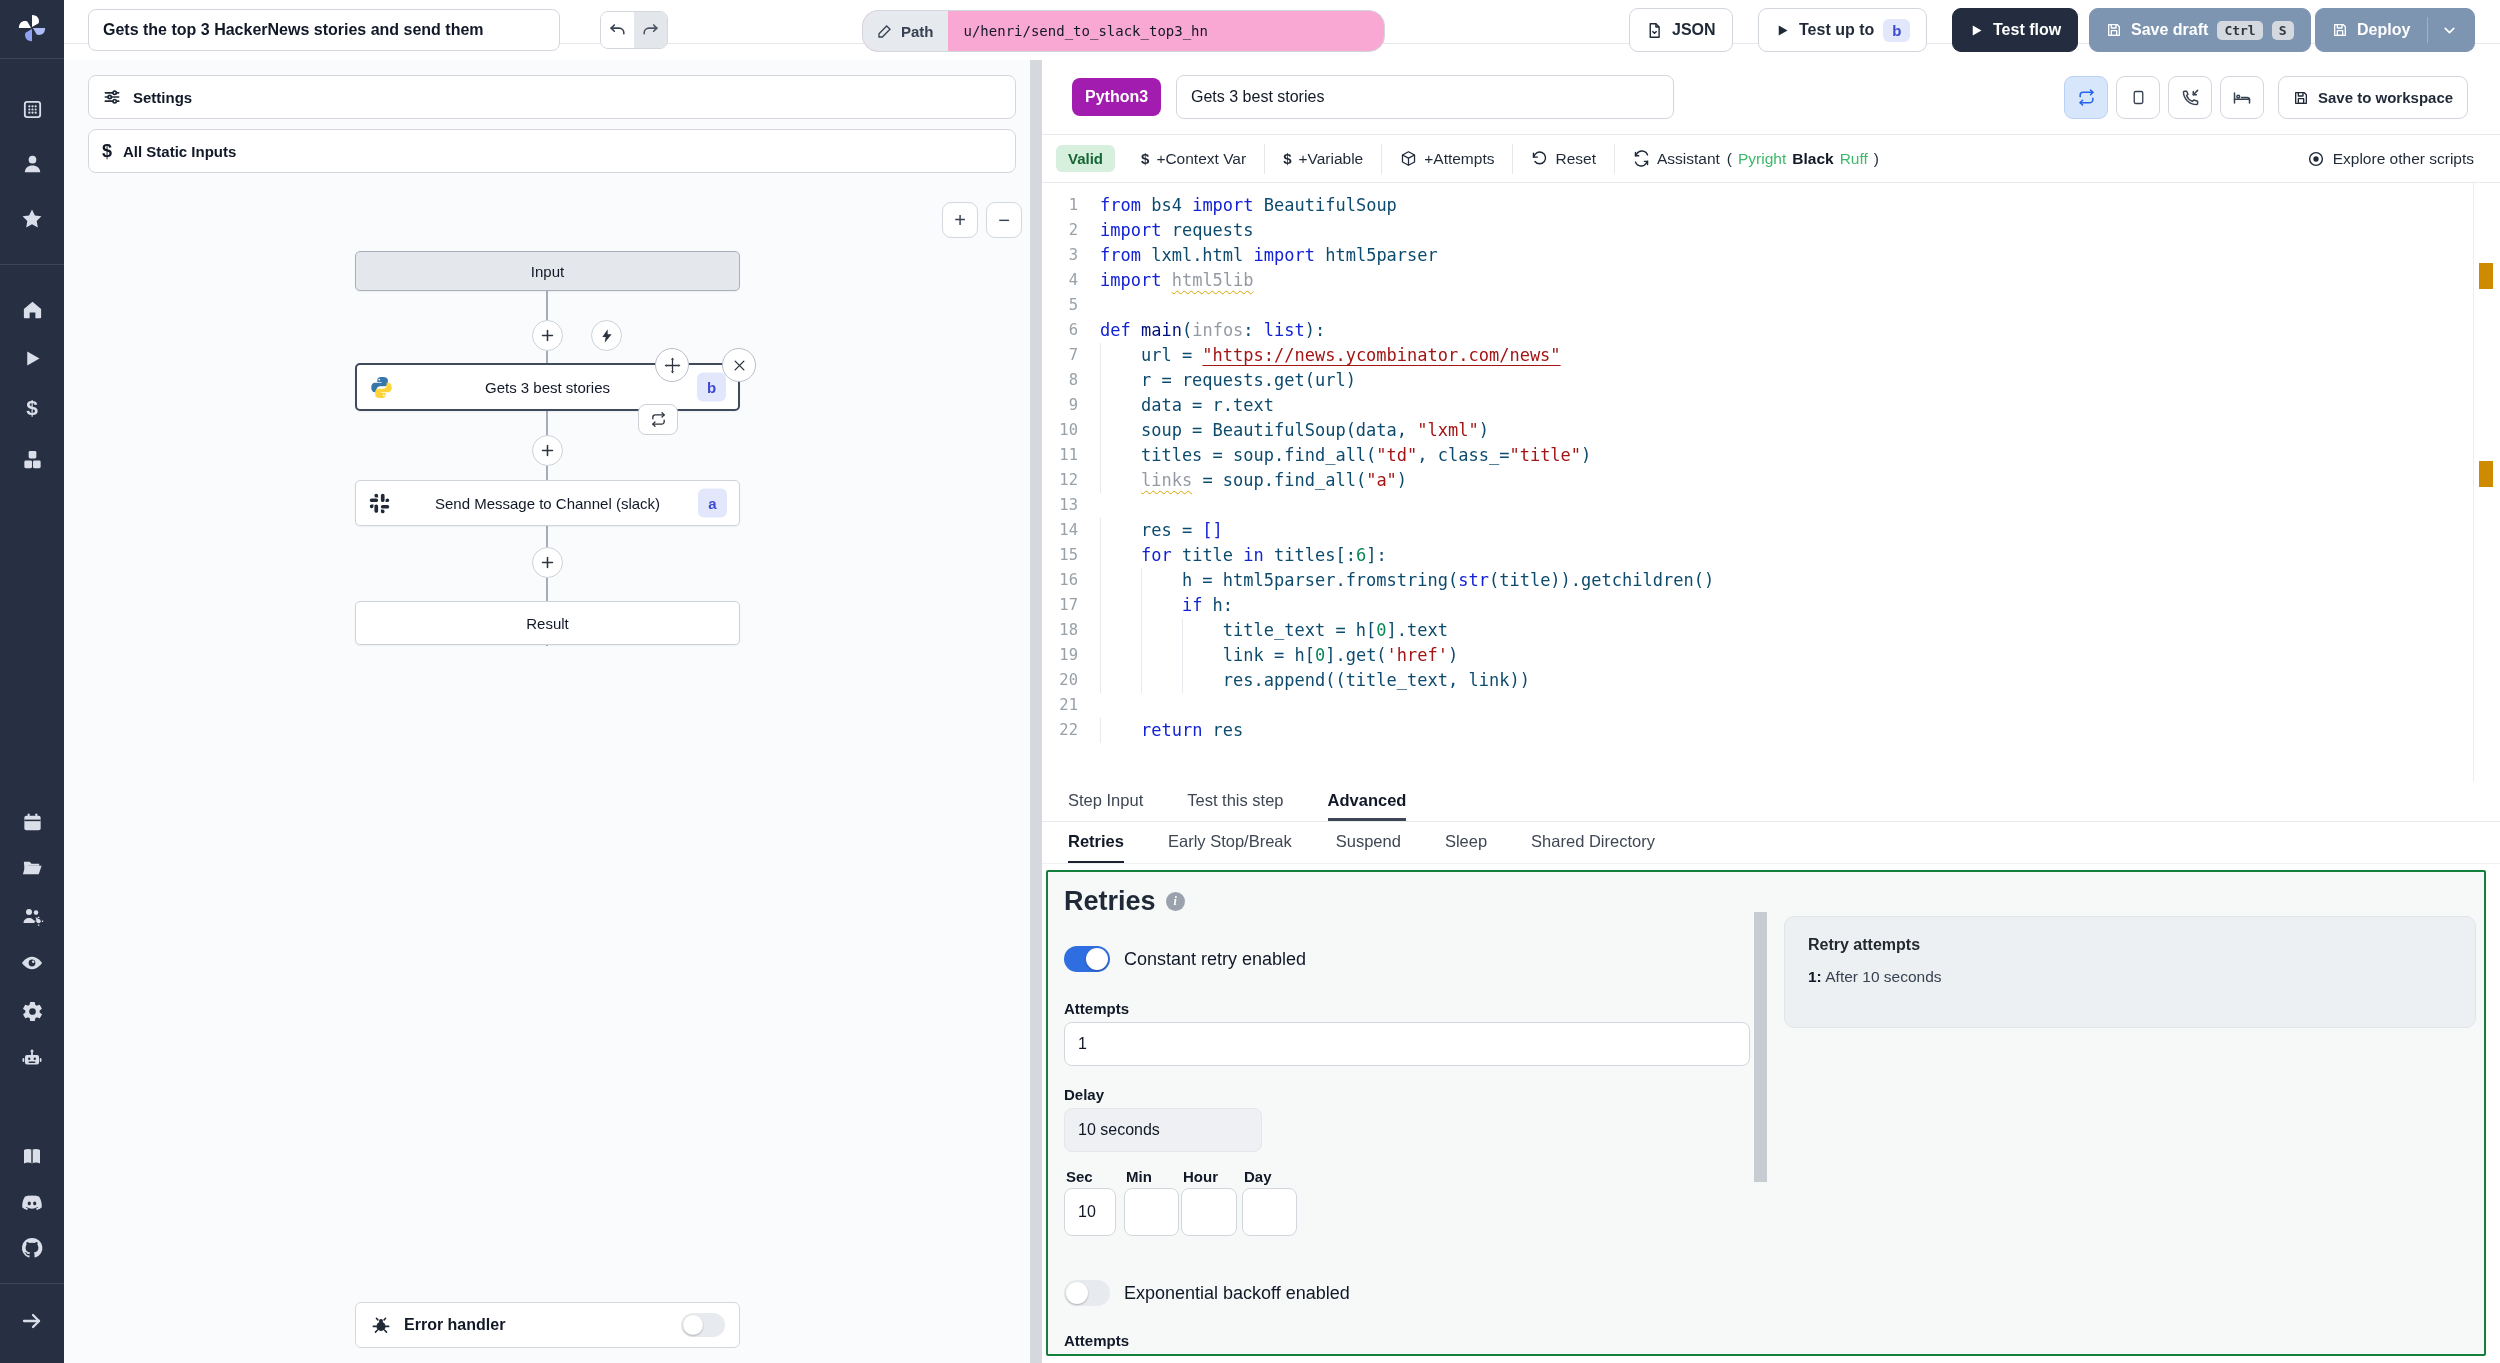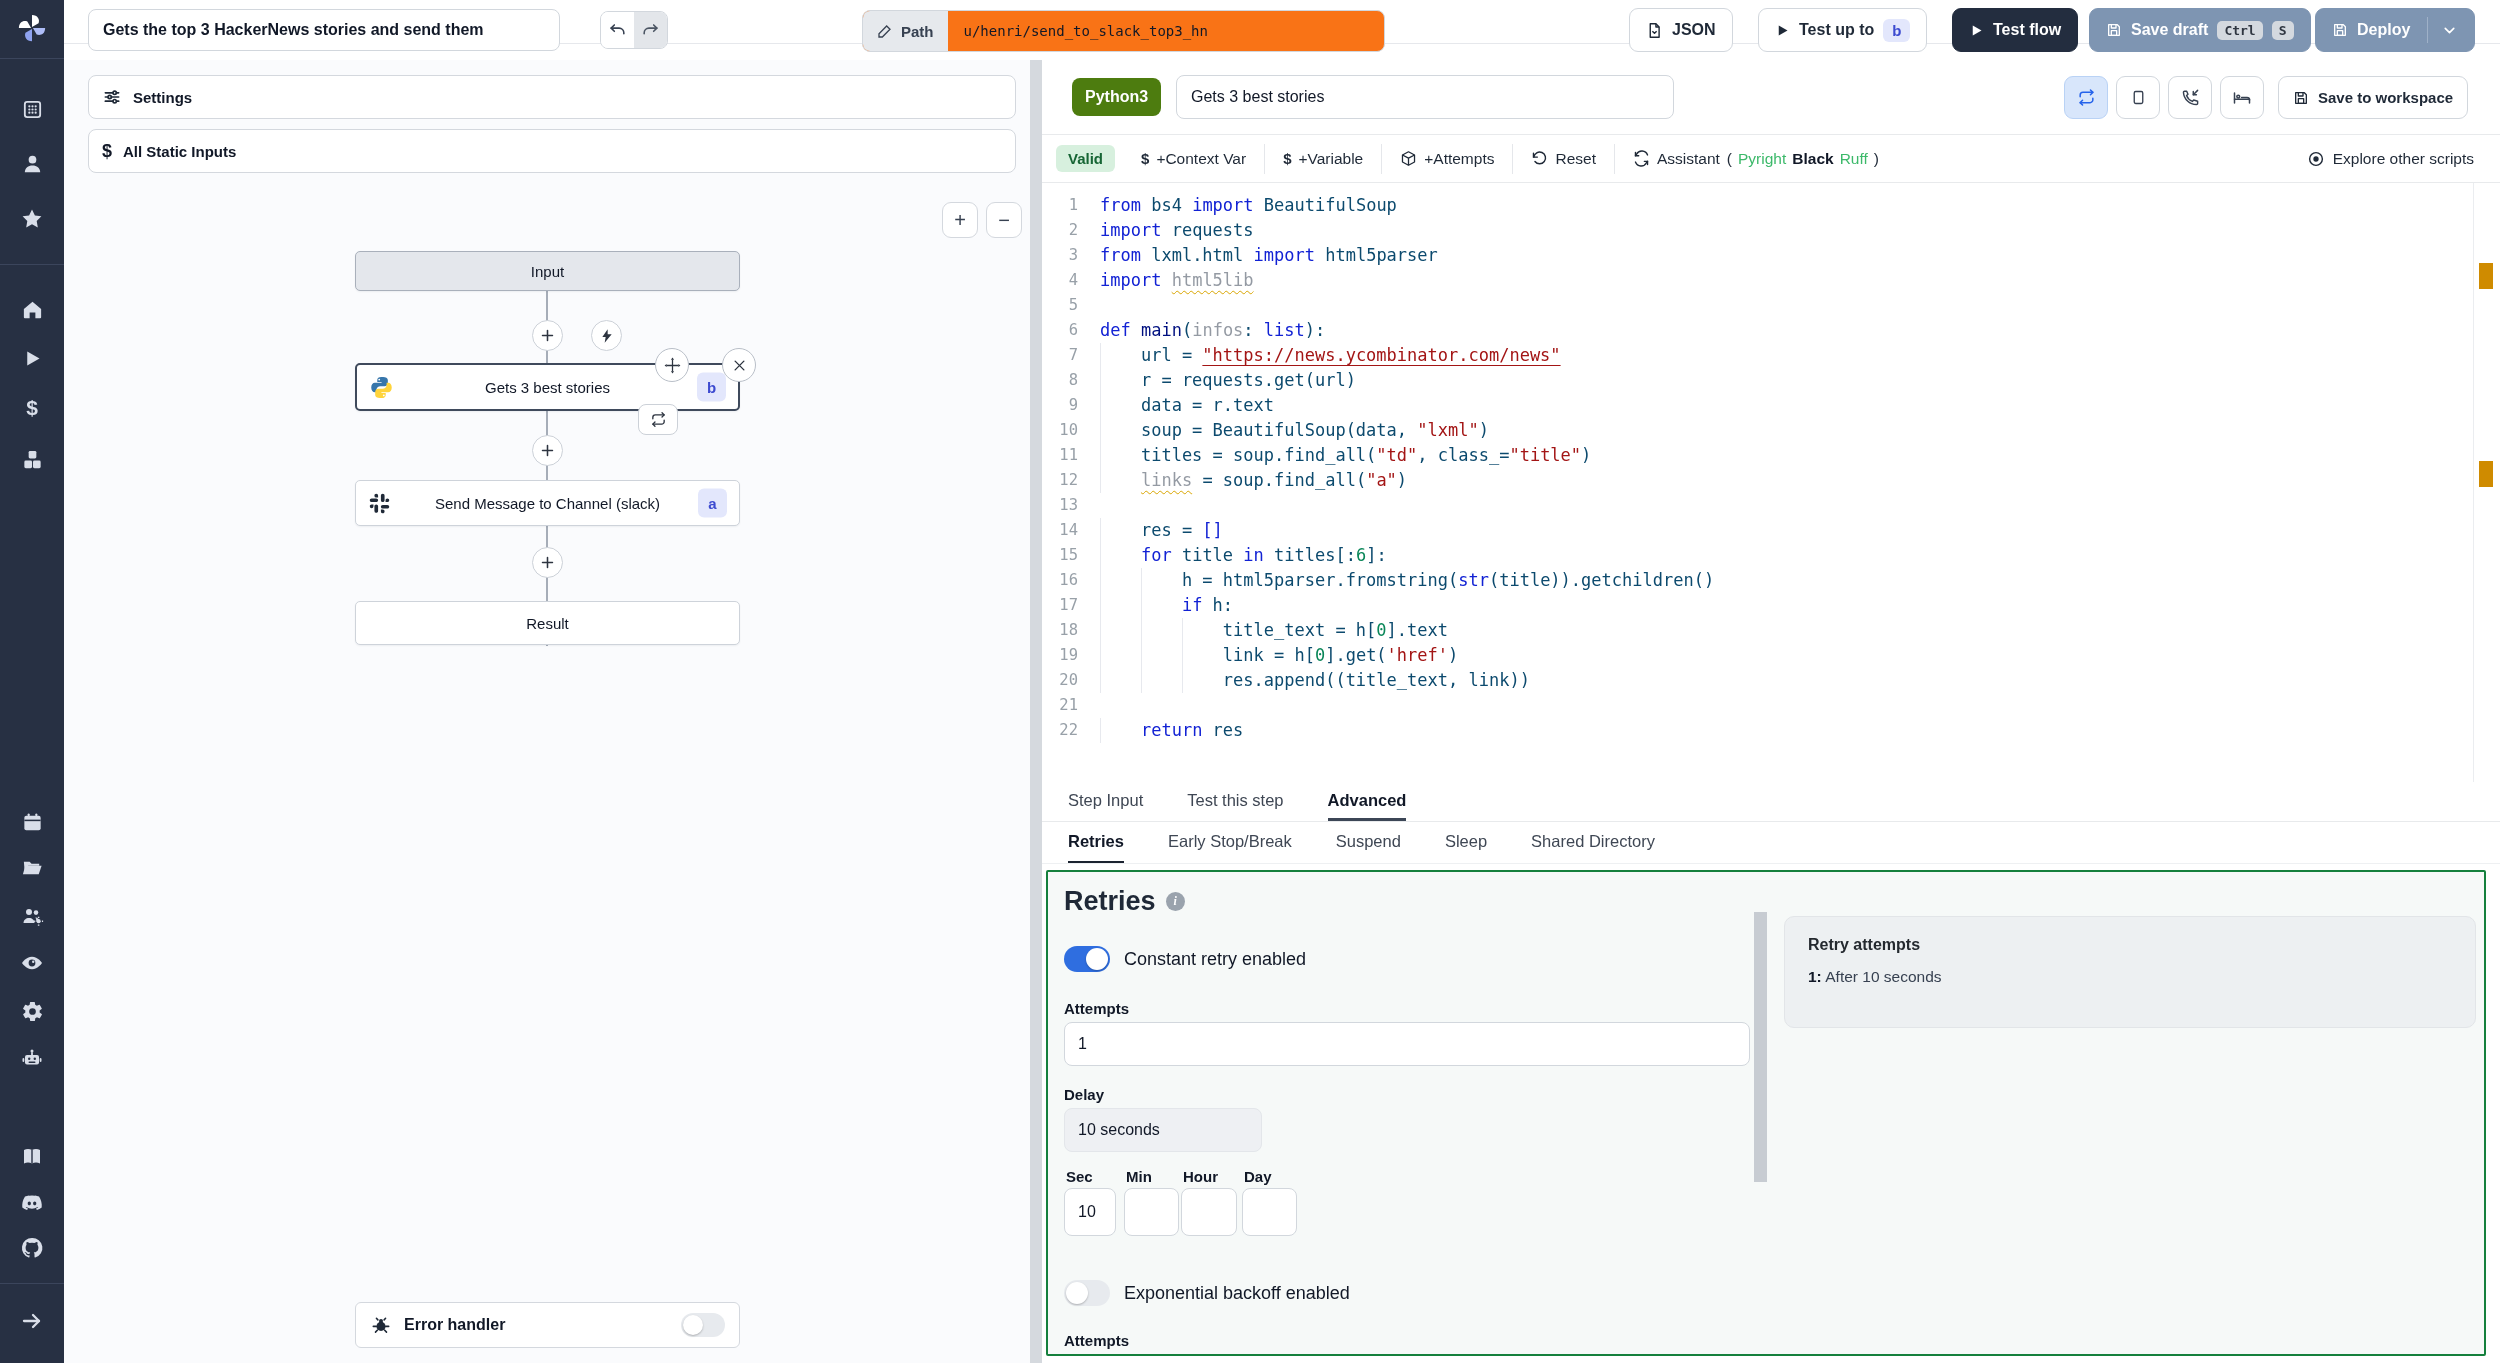--- a/index.html
+++ b/index.html
@@ -13,21 +13,21 @@
   .sb-div { position:absolute; left:0; width:64px; height:1px; background:#3b455c; }
   .dollar-glyph { font-size:21px; font-weight:700; color:#d9dee9; }
 
   
   #topbar { position:absolute; left:64px; top:0; right:0; height:44px; background:#fff; border-bottom:1px solid #e6e8ec; }
   .tb-abs { position:absolute; }
   .title-input { width:472px; height:42px; border:1px solid #d2d7dd; border-radius:8px; padding:0 14px; font-family:"Liberation Sans",sans-serif; font-size:16px; font-weight:700; color:#111827; background:#fff; }
   .undo-redo { display:flex; border:1px solid #d2d7dd; border-radius:8px; overflow:hidden; height:38px; }
   .ur-btn { width:33px; display:flex; align-items:center; justify-content:center; color:#374151; background:#fff; cursor:pointer; }
   .ur-btn.redo { background:#e3e6ea; color:#4b5563; }
-  .path-group { display:flex; align-items:center; height:42px; border:1px solid #d2d7dd; border-radius:8px; overflow:hidden; background:#f97316; }
+  .path-group { display:flex; align-items:center; height:42px; border:1px solid #d2d7dd; border-radius:16px; overflow:hidden; background:#f9a8d4; }
   .path-chip { display:flex; align-items:center; gap:8px; background:#e6e9ed; height:100%; padding:0 14px; font-size:15px; font-weight:600; color:#374151; }
   .path-value { font-family:"DejaVu Sans Mono",monospace; font-size:14px; color:#111827; padding:0 16px; }
   .tb-btn { display:flex; align-items:center; gap:9px; height:44px; border-radius:9px; border:1px solid #d2d7dd; background:#fff; padding:0 16px; font-size:16px; font-weight:600; color:#1f2937; cursor:pointer; }
   .tb-btn.dark { background:#232d3f; border-color:#232d3f; color:#fff; }
   .tb-btn.steel { background:#7e95b2; border-color:#7e95b2; color:#fff; }
   .kbd { background:#d4d9df; color:#2f3641; border-radius:5px; padding:2px 7px; font-family:"DejaVu Sans Mono",monospace; font-size:13px; font-weight:600; }
   .b-chip { background:#e3e7fc; color:#3d4bd0; border-radius:6px; padding:3px 9px; font-size:15px; font-weight:700; }
   .dep-sep { width:1px; height:26px; background:#9fb1c8; margin:0 4px 0 8px; }
 
   
@@ -51,21 +51,21 @@
   .toggle .knob { position:absolute; top:2px; border-radius:50%; background:#fff; box-shadow:0 1px 2px rgba(0,0,0,.25); }
   .t-on { background:#2f6ee0; }
   .t-off { background:#e7eaee; }
 
   
   #panel-divider { position:absolute; left:1030px; top:60px; width:12px; height:1303px; background:#d5d9de; cursor:col-resize; }
 
   
   #editorpanel { position:absolute; left:1042px; top:60px; width:1458px; height:1303px; background:#fff; }
   #ed-header { position:absolute; left:0; top:0; width:100%; height:75px; border-bottom:1px solid #e8eaec; }
-  .lang-badge { position:absolute; left:30px; top:18px; height:38px; background:#4d7c0f; color:#fff; font-size:16px; font-weight:700; border-radius:8px; display:flex; align-items:center; padding:0 13px; }
+  .lang-badge { position:absolute; left:30px; top:18px; height:38px; background:#a21caf; color:#fff; font-size:16px; font-weight:700; border-radius:8px; display:flex; align-items:center; padding:0 13px; }
   .summary-input { position:absolute; left:134px; top:15px; width:498px; height:44px; border:1px solid #d2d7dd; border-radius:8px; padding:0 14px; font-size:16px; color:#111827; font-family:"Liberation Sans",sans-serif; }
   .icon-btn { position:absolute; top:16px; width:44px; height:43px; border:1px solid #d2d7dd; border-radius:9px; background:#fff; display:flex; align-items:center; justify-content:center; color:#374151; cursor:pointer; }
   .icon-btn.active { background:#d8e6fb; border-color:#b9d2f5; color:#2563eb; }
   .save-ws { position:absolute; left:1236px; top:16px; height:43px; border:1px solid #d2d7dd; border-radius:9px; background:#fff; display:flex; align-items:center; gap:9px; padding:0 14px; font-size:15px; font-weight:600; color:#1f2937; cursor:pointer; }
 
   #ed-toolbar { position:absolute; left:0; top:75px; width:100%; height:48px; border-bottom:1px solid #e8eaec; display:flex; align-items:center; padding-left:14px; }
   .valid-badge { background:#d7f0de; color:#166534; font-size:15px; font-weight:700; border-radius:6px; padding:5px 12px; margin-right:8px; }
   .tbar-item { display:flex; align-items:center; gap:7px; padding:0 18px; height:30px; font-size:15.5px; color:#1f2937; cursor:pointer; white-space:nowrap; }
   .tbar-item.sep { border-right:1px solid #e5e7eb; }
   .tb-dollar { font-weight:700; font-size:15px; }

